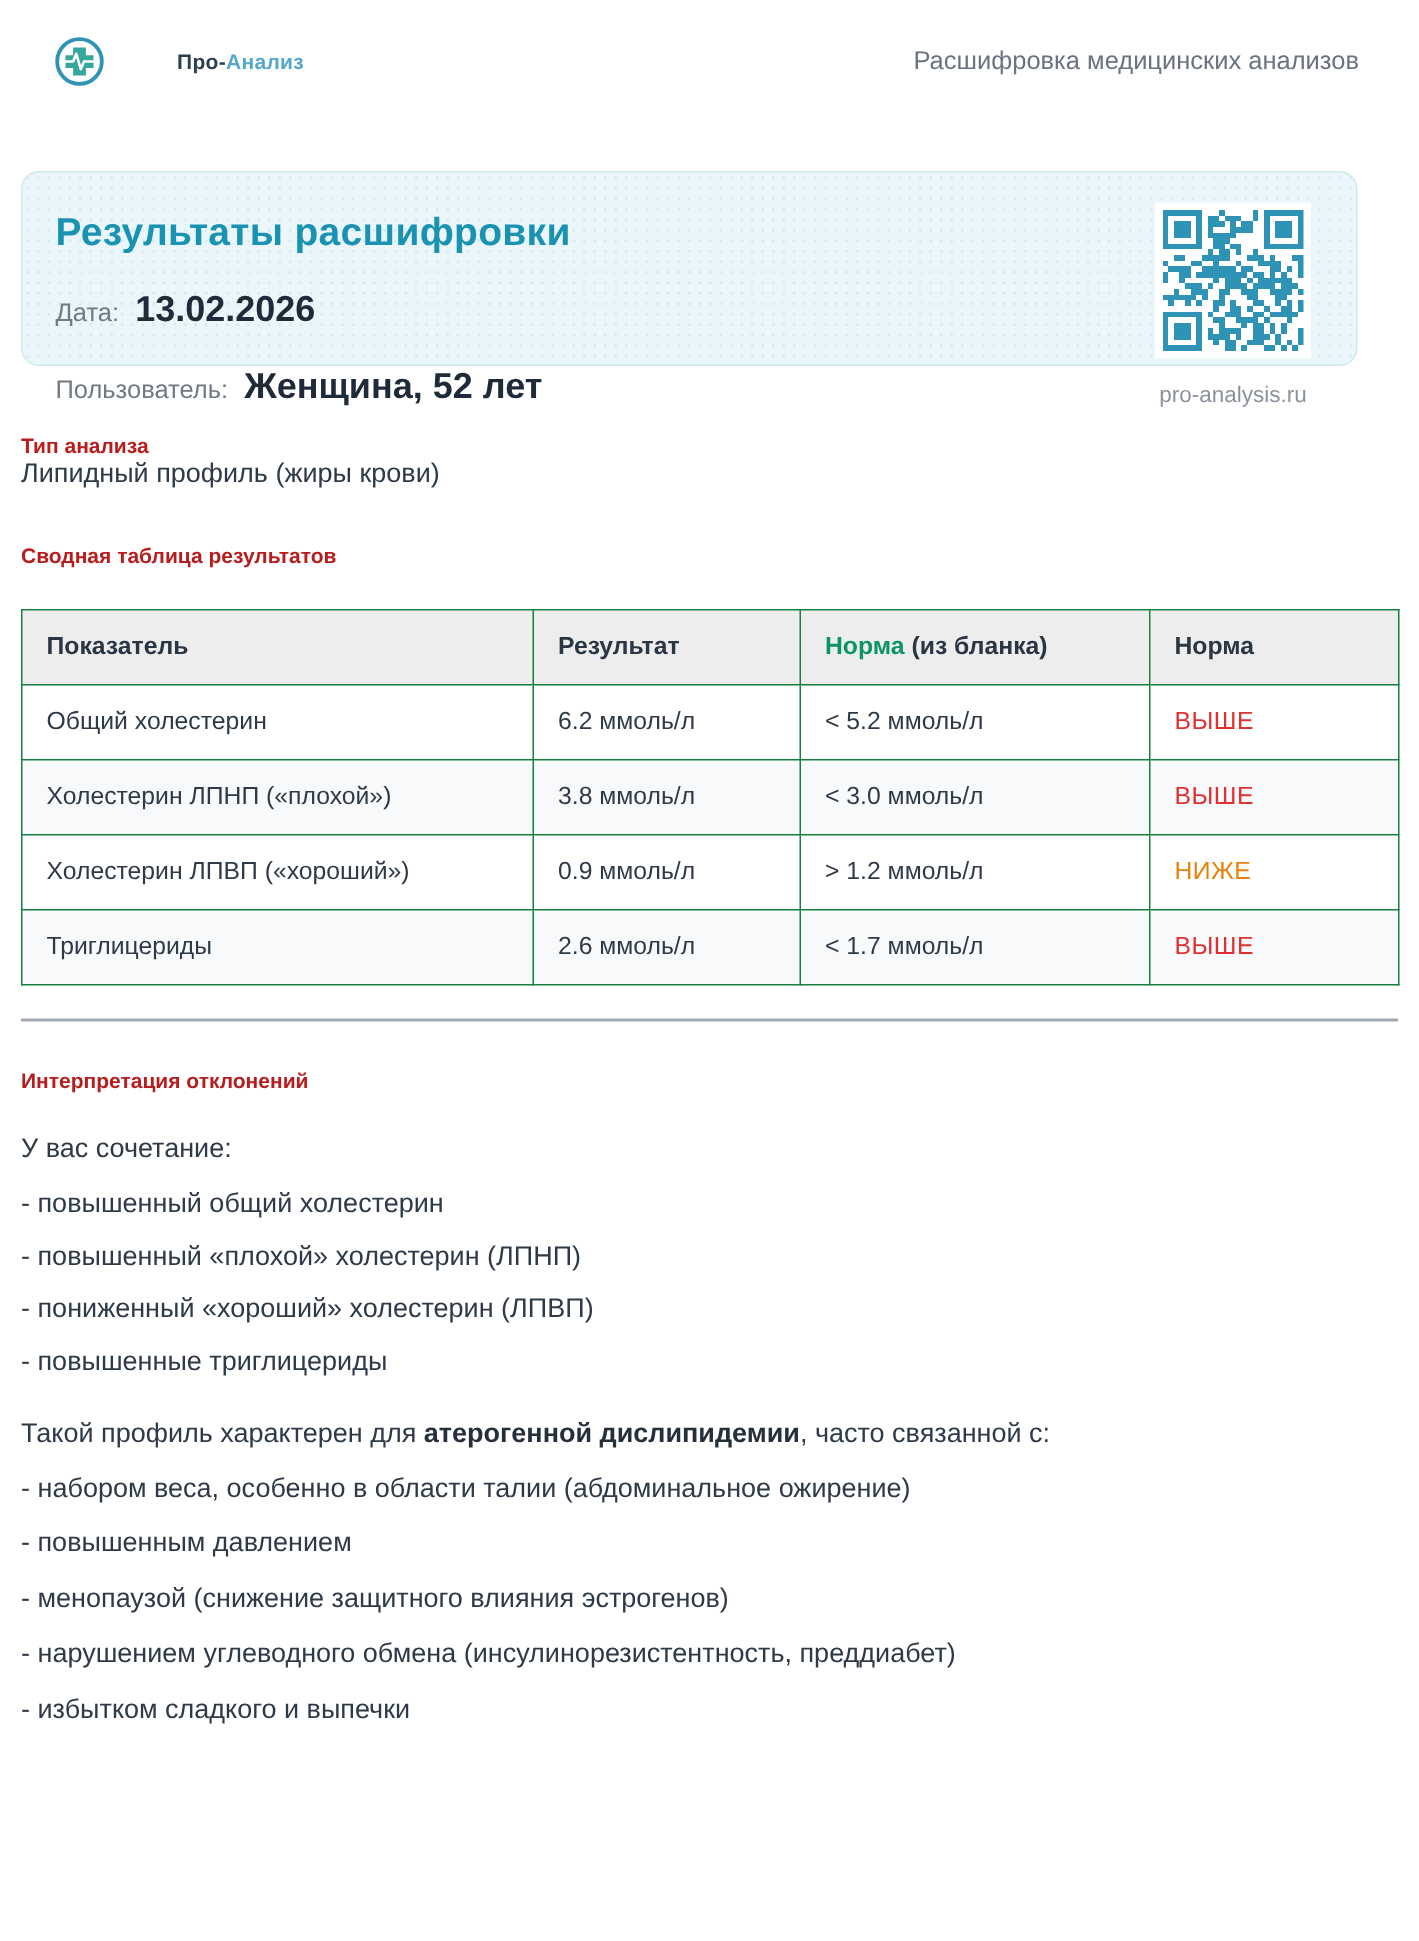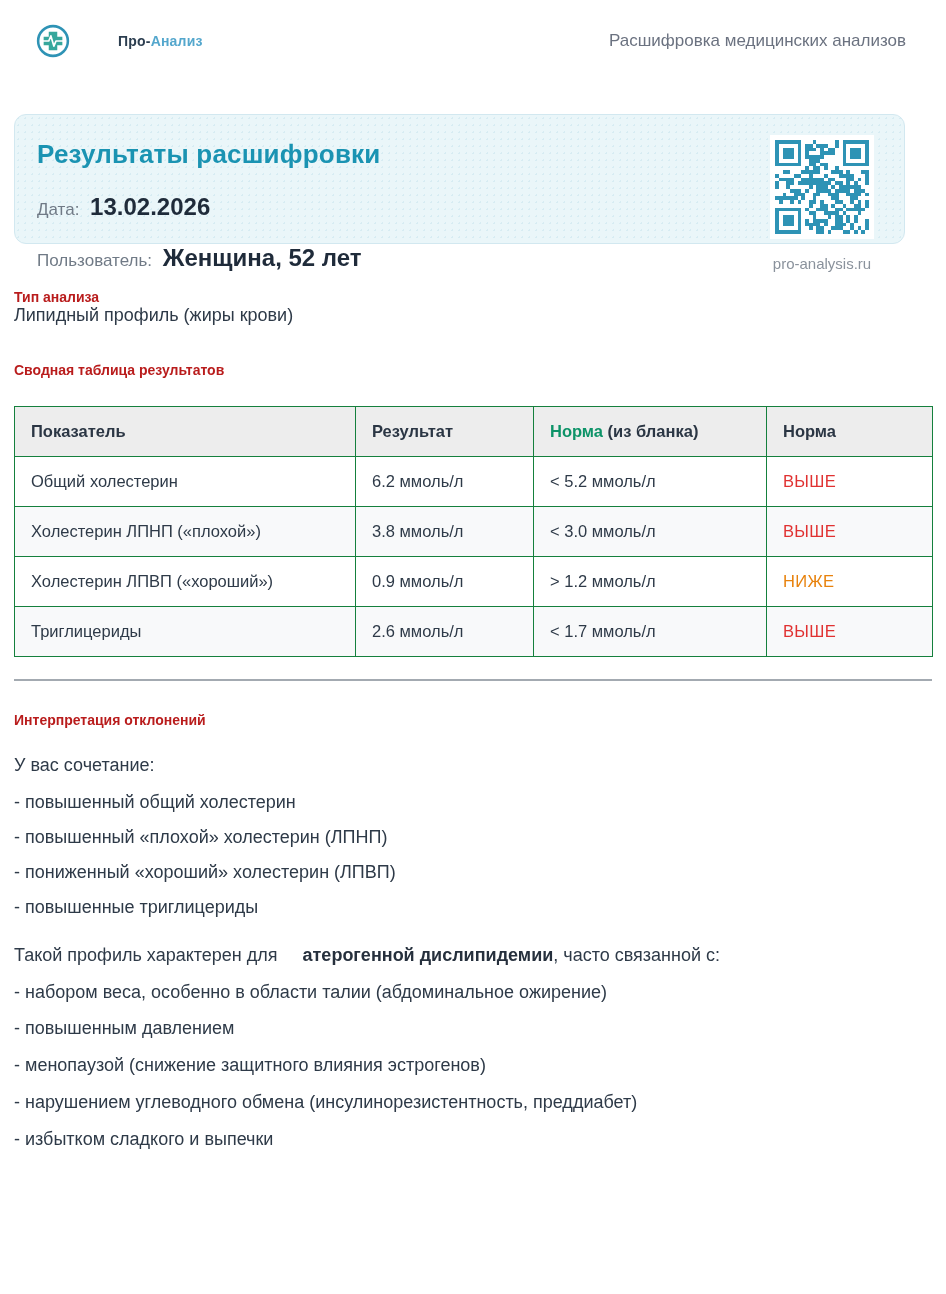--- a/index.html
+++ b/index.html
@@ -100,21 +100,21 @@
     margin-top: 22px;
     border-top: 2px solid #a3aab1;
     width: 918px;
   }
   .h-interpretation { margin-top: 31px; }
   .interp-intro { margin-top: 27px; font-size: 18px; }
   .dash-list { margin-top: 17px; }
   .dash-item { font-size: 18px; margin-bottom: 16px; line-height: 1.05; }
   .dash-item::before { content: "- "; }
   .profile-par { margin-top: 28px; font-size: 18px; margin-bottom: 16px; }
-  .profile-par b { color: #26303d; margin-left: 20px; }
+  .profile-par b { color: #26303d; }
   .dash-list.causes .dash-item { margin-bottom: 18px; }
 </style>
 </head>
 <body>
 
 <div class="topbar">
   <div class="brand">
     <span class="brand-icon">
       <svg width="34" height="34" viewBox="0 0 40 40">
         <circle cx="20" cy="20" r="17.5" fill="#ffffff" stroke="#2e93b5" stroke-width="3"></circle>

